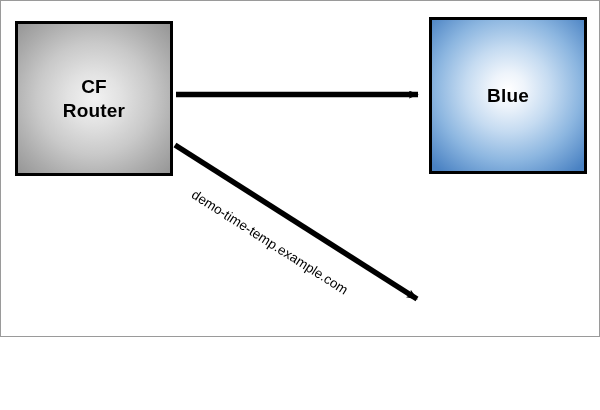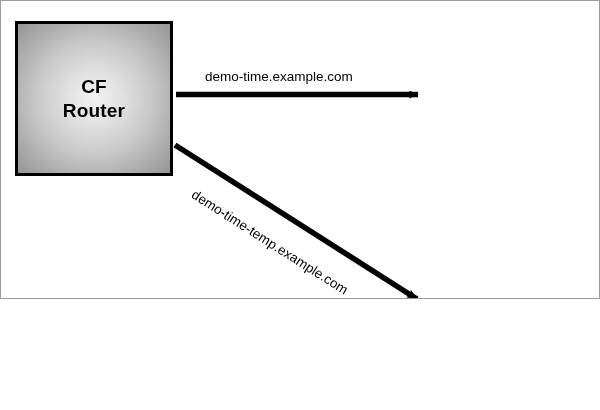--- a/index.html
+++ b/index.html
@@ -3,21 +3,21 @@
 <meta charset="utf-8">
 <style>
   html, body {
     margin: 0;
     padding: 0;
     background: #ffffff;
   }
   #canvas {
     position: relative;
     width: 600px;
-    height: 299px;
+    height: 337px;
     background: #ffffff;
     border: 1px solid #9a9a9a;
     box-sizing: border-box;
     overflow: hidden;
     font-family: "Liberation Sans", sans-serif;
   }
 
   
   .node {
     position: absolute;
@@ -114,19 +114,21 @@
     <g>
       <line x1="174" y1="144" x2="416" y2="298" stroke="#000000" stroke-width="5.5" marker-end="url(#arrow-solid-2)"></line>
     </g>
   </svg>
 
   <div class="node" id="node-router">
     <span class="node-label">CF
 Router</span>
   </div>
 
+  <div class="node" id="node-blue">
+    <span class="node-label">Blue</span>
+  </div>
 
 
-  <div class="edge-label" id="edge-label-blue">demo-time.example.com</div>
 
   <div class="edge-label" id="edge-label-green">demo-time-temp.example.com</div>
 
 </div>
 
 </body></html>

